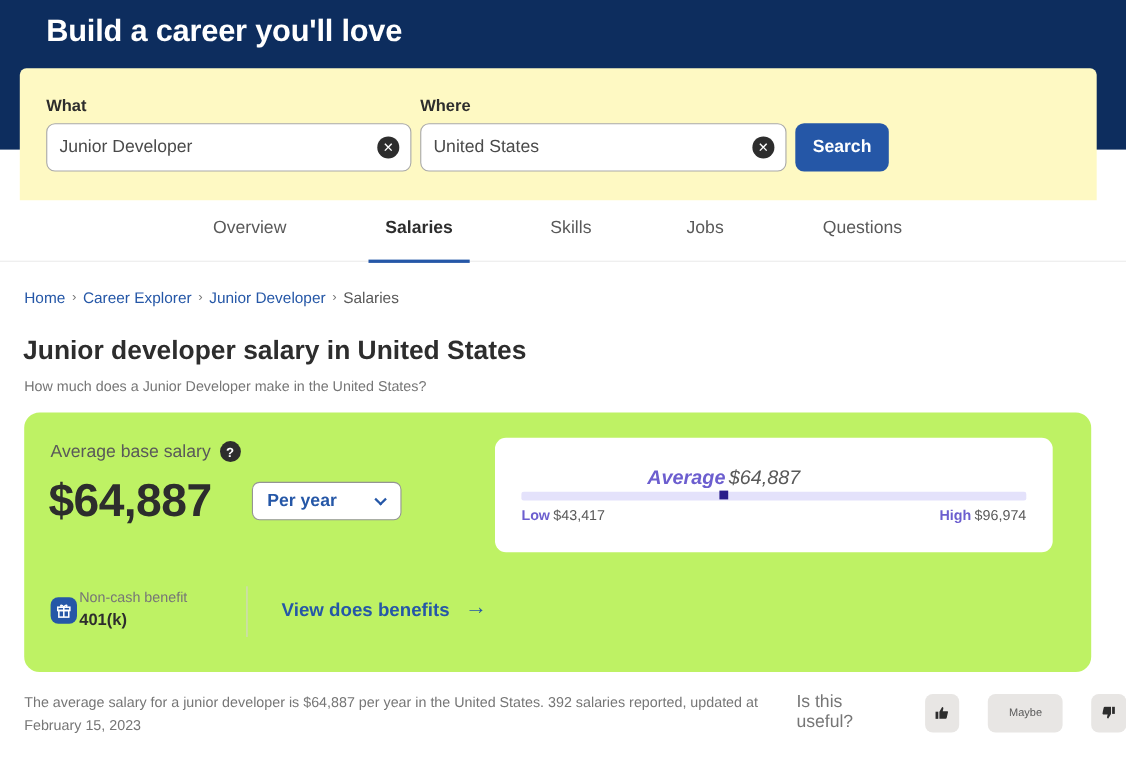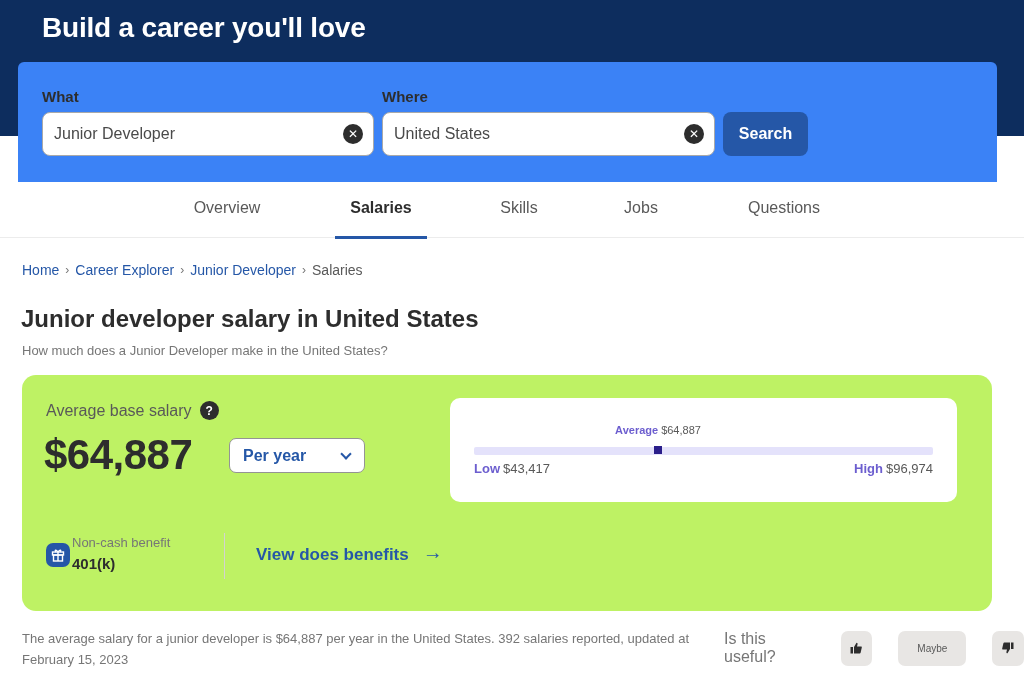--- a/index.html
+++ b/index.html
@@ -2,21 +2,21 @@
 <html><head>
 <meta charset="utf-8">
 <style>
   * { box-sizing: border-box; margin: 0; padding: 0; }
   html, body { width: 1024px; height: 688px; overflow: hidden; background: #ffffff; }
   body { font-family: "Liberation Sans", "DejaVu Sans", sans-serif; color: #2d2d2d; position: relative; }
 
   .hero { position: absolute; left: 0; top: 0; width: 1024px; height: 136px; background: #0d2d5e; }
   .hero-title { position: absolute; left: 42px; top: 12px; font-size: 28px; font-weight: 700; color: #ffffff; letter-spacing: -0.2px; }
 
-  .search-card { position: absolute; left: 18px; top: 62px; width: 979px; height: 120px; background: #3b82f6; border-radius: 6px 6px 0 0; }
+  .search-card { position: absolute; left: 18px; top: 62px; width: 979px; height: 120px; background: #fef9c3; border-radius: 6px 6px 0 0; }
   .field-label { position: absolute; top: 26px; font-size: 15px; font-weight: 700; color: #2d2d2d; }
   .field { position: absolute; top: 50px; height: 44px; border: 1px solid #a9a9a9; border-radius: 8px; background: #fff; display: flex; align-items: center; padding: 0 10px 0 11px; }
   .field input { border: none; outline: none; font-size: 16px; color: #4a4a4a; flex: 1; background: transparent; font-family: "Liberation Sans", "DejaVu Sans", sans-serif; }
   .clear-icon { width: 20px; height: 20px; border-radius: 50%; background: #2d2d2d; color: #fff; font-size: 12px; font-weight: 700; display: flex; align-items: center; justify-content: center; cursor: pointer; }
   .search-btn { position: absolute; left: 705px; top: 50px; width: 85px; height: 44px; border-radius: 8px; background: #2557a7; color: #fff; font-size: 16px; font-weight: 700; border: none; font-family: "Liberation Sans", "DejaVu Sans", sans-serif; cursor: pointer; }
 
   .tabs { position: absolute; left: 0; top: 186px; width: 1024px; height: 52px; border-bottom: 1px solid #ececec; }
   .tab { position: absolute; top: 0; height: 52px; font-size: 16px; color: #595959; display: flex; align-items: flex-start; justify-content: center; padding-top: 13px; cursor: pointer; }
   .tab.active { color: #2d2d2d; font-weight: 700; }
   .tab.active::after { content: ""; position: absolute; left: 0; right: 0; bottom: -1px; height: 3px; background: #2557a7; }
@@ -31,21 +31,21 @@
   .salary-card { position: absolute; left: 22px; top: 375px; width: 970px; height: 236px; background: #bef264; border-radius: 14px; }
   .avg-label { position: absolute; left: 24px; top: 26px; font-size: 16px; color: #595959; display: flex; align-items: center; gap: 8px; }
   .help-icon { width: 19px; height: 19px; border-radius: 50%; background: #2d2d2d; color: #fff; font-size: 12px; font-weight: 700; display: inline-flex; align-items: center; justify-content: center; cursor: pointer; }
   .avg-value { position: absolute; left: 22px; top: 56px; font-size: 42px; font-weight: 700; color: #2d2d2d; letter-spacing: -0.5px; }
   .period-select { position: absolute; left: 207px; top: 63px; width: 136px; height: 35px; border: 1px solid #949494; border-radius: 7px; background: #fff; display: flex; align-items: center; justify-content: space-between; padding: 0 14px 0 13px; color: #2557a7; font-size: 16px; font-weight: 700; cursor: pointer; }
   .chev { width: 8px; height: 8px; border-right: 2px solid #2557a7; border-bottom: 2px solid #2557a7; transform: rotate(45deg); margin-top: -4px; }
 
   .range-card { position: absolute; left: 428px; top: 23px; width: 507px; height: 104px; background: #ffffff; border-radius: 10px; }
   .range-track { position: absolute; left: 24px; top: 49px; width: 459px; height: 8px; background: #e4e2fb; border-radius: 2px; }
   .range-marker { position: absolute; top: -1px; width: 8px; height: 8px; background: #2a1e8a; }
-  .range-avg { position: absolute; top: 26px; font-size: 11px; color: #595959; white-space: nowrap; transform: translateX(-50%); }
+  .range-avg { position: absolute; top: 26px; font-size: 18px; color: #595959; white-space: nowrap; transform: translateX(-50%); font-style: italic; }
   .range-low { position: absolute; left: 24px; top: 63px; font-size: 13px; color: #595959; }
   .range-high { position: absolute; right: 24px; top: 63px; font-size: 13px; color: #595959; text-align: center; }
   .range-key { color: #6c5ecf; font-weight: 700; margin-right: 3px; }
 
   .benefit { position: absolute; left: 24px; top: 158px; display: flex; align-items: flex-start; gap: 2px; }
   .gift-icon { width: 24px; height: 24px; border-radius: 7px; background: #2557a7; margin-top: 10px; display: flex; align-items: center; justify-content: center; }
   .benefit-label { font-size: 13px; color: #767676; line-height: 20px; }
   .benefit-value { font-size: 15px; font-weight: 700; color: #2d2d2d; line-height: 22px; }
   .divider { position: absolute; left: 202px; top: 158px; width: 1px; height: 46px; background: #d4d2d0; }
   .more-benefits { position: absolute; left: 234px; top: 170px; font-size: 17px; font-weight: 700; color: #2557a7; display: flex; align-items: center; gap: 14px; cursor: pointer; text-decoration: none; }

